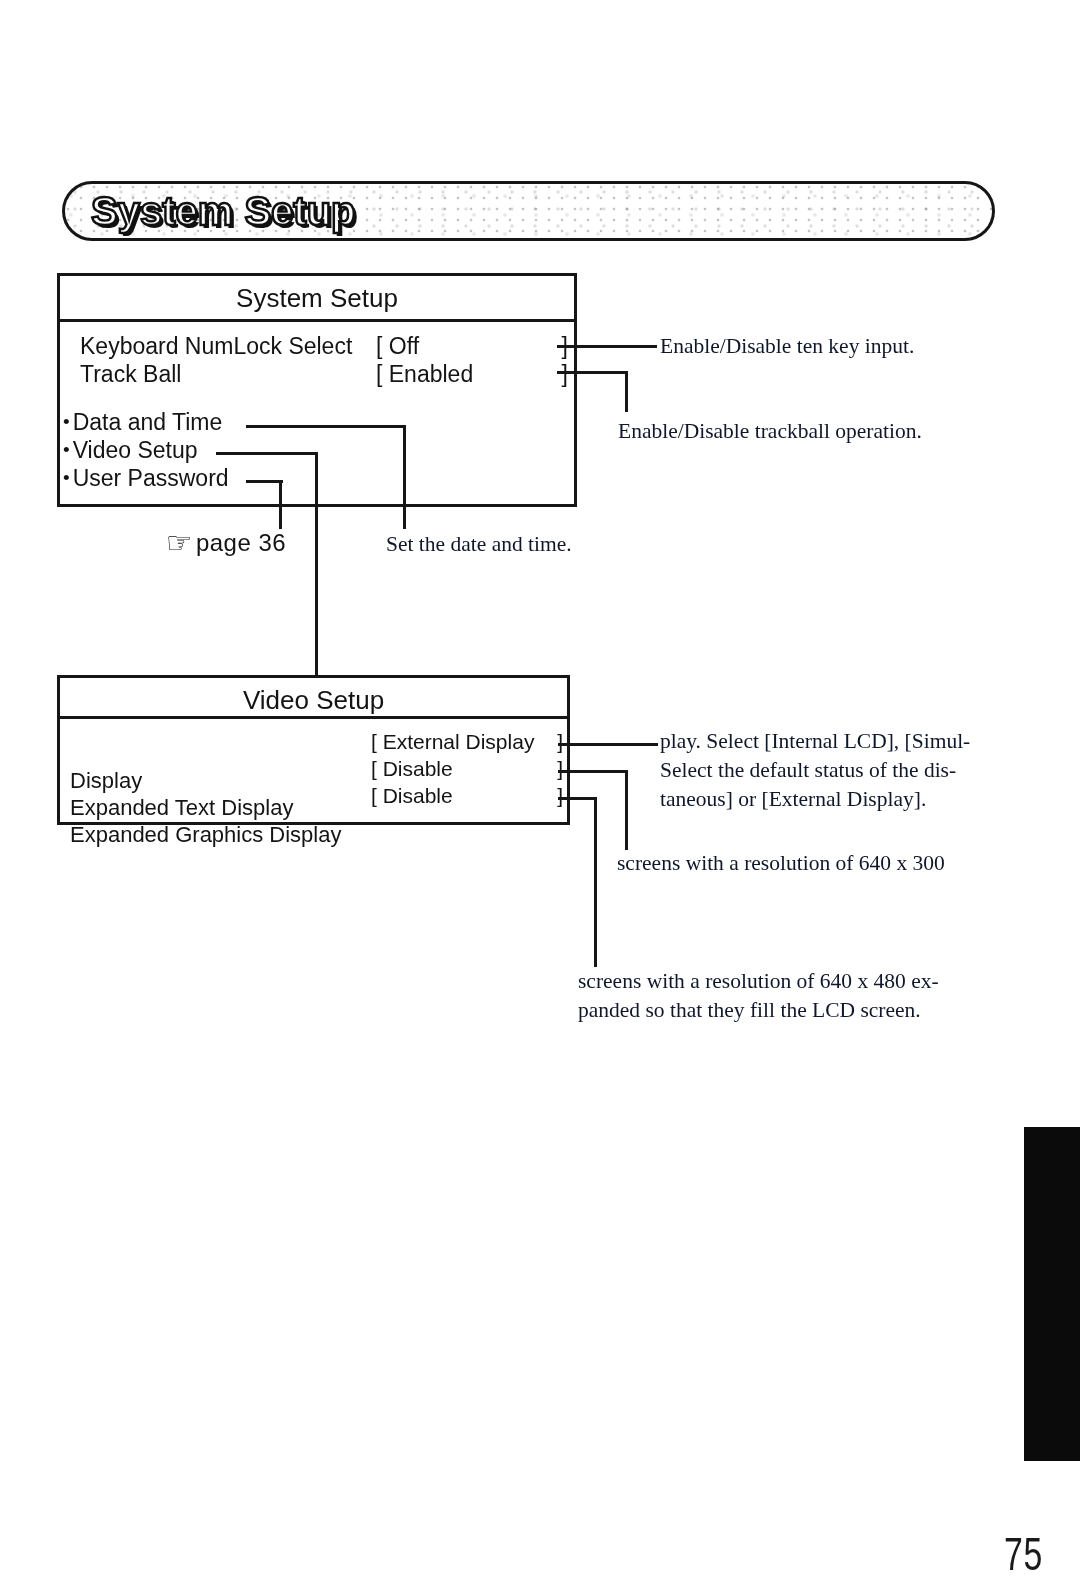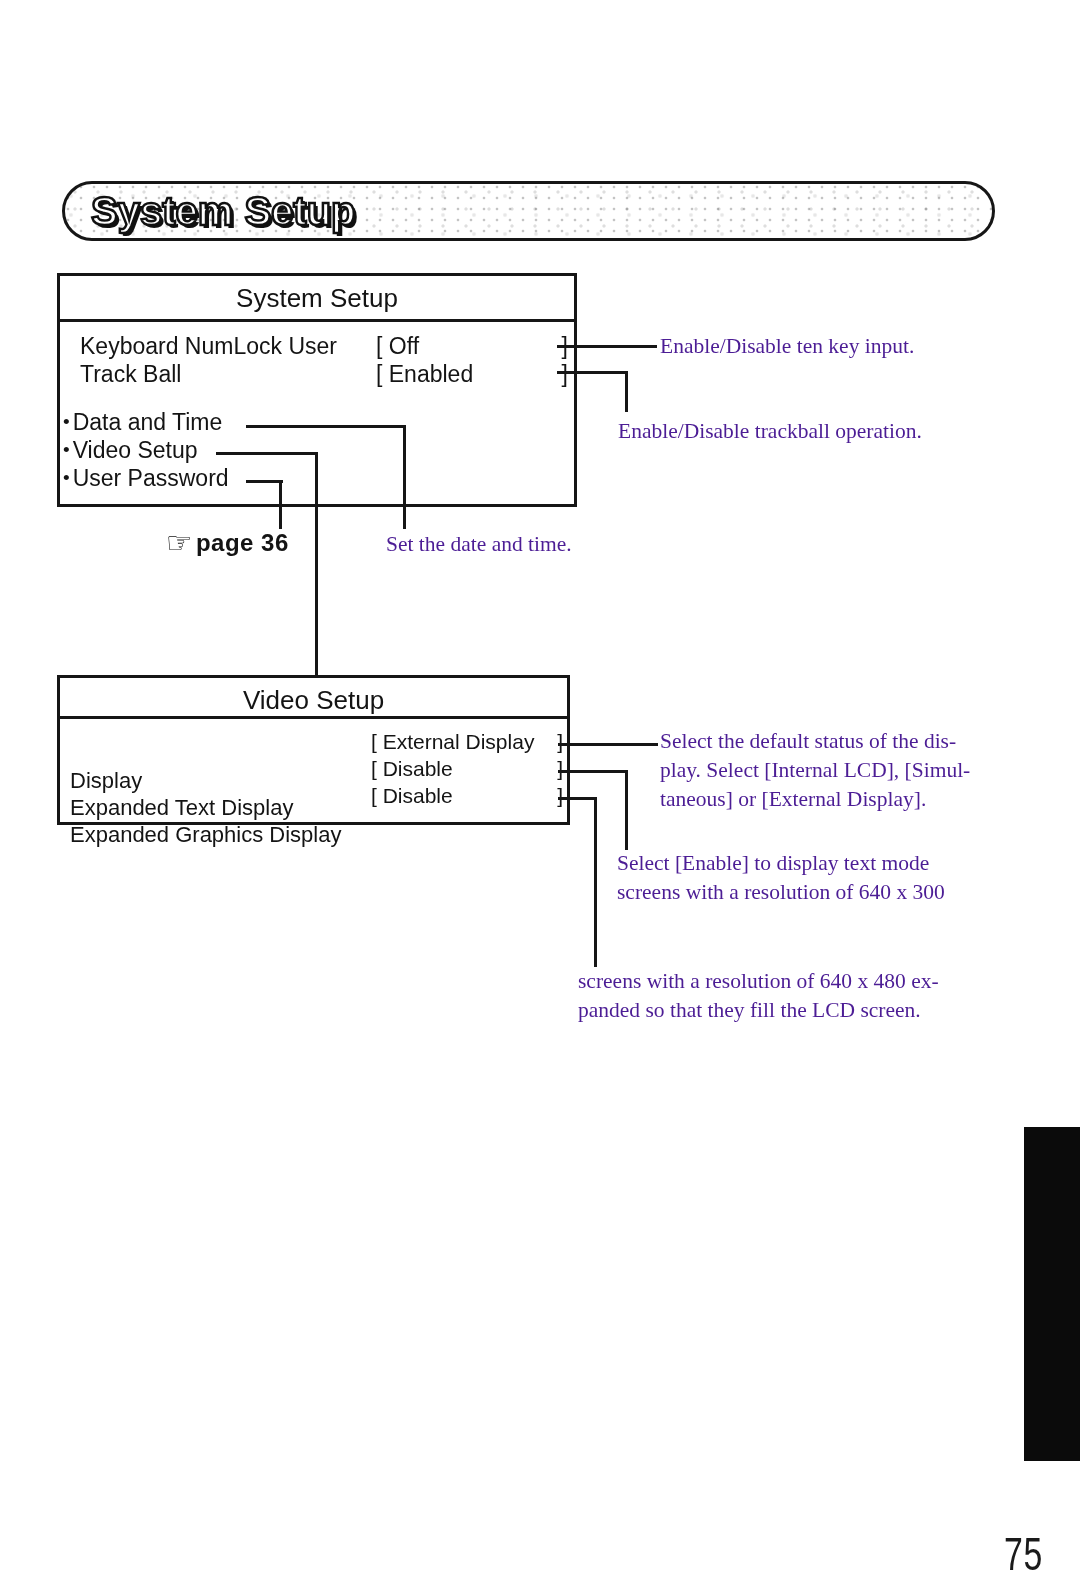--- a/index.html
+++ b/index.html
@@ -56,50 +56,50 @@
   .menu-item{position:absolute;font-size:23px;white-space:nowrap;display:flex;align-items:baseline;}
   .bullet{font-size:19px;margin-right:3px;position:relative;top:-2px;}
   
   .hline,.vline{position:absolute;background:#161616;}
   .hline{height:3px;}
   .vline{width:3px;}
   
   .note{
     position:absolute;
     font-family:"Liberation Serif","DejaVu Serif",serif;
-    font-size:21.5px;color:#4c1d95;white-space:nowrap;line-height:29px;
+    font-size:21.5px;color:#0f172a;white-space:nowrap;line-height:29px;
   }
   .pageref{
     position:absolute;display:flex;align-items:center;white-space:nowrap;
   }
   .pageref .hand{
     font-family:"DejaVu Sans",sans-serif;font-size:30px;line-height:30px;margin-right:3px;
   }
-  .pageref .ptext{font-size:24px;font-weight:bold;letter-spacing:.5px;}
+  .pageref .ptext{font-size:24px;font-weight:normal;letter-spacing:.5px;}
   
   .side-tab{position:absolute;left:1024px;top:1127px;width:56px;height:334px;background:#0b0b0b;}
   .page-num{
     position:absolute;left:1004px;top:1526px;
     font-size:47px;color:#1a1a1a;
     transform:scaleX(.72);transform-origin:left top;letter-spacing:1px;
   }
 </style>
 </head>
 <body>
 
 <div class="page">
 
   <div class="banner">
     <div class="banner-title">System Setup</div>
   </div>
 
   <div class="setup-box box-sys">
     <div class="box-title">System Setup</div>
 
-    <div class="srow-label" style="left:20px;top:57px">Keyboard NumLock User</div>
+    <div class="srow-label" style="left:20px;top:57px">Keyboard NumLock Select</div>
     <div class="srow-value" style="left:316px;top:57px;width:192px">
       <span>[ Off</span>
       <span>]</span>
     </div>
 
     <div class="srow-label" style="left:20px;top:85px">Track Ball</div>
     <div class="srow-value" style="left:316px;top:85px;width:192px">
       <span>[ Enabled</span>
       <span>]</span>
     </div>
@@ -156,29 +156,28 @@
 
     <div class="srow-label" style="left:10px;top:106px">Expanded Graphics Display</div>
     <div class="srow-value" style="left:311px;top:106px;width:192px">
       <span>[ Disable</span>
       <span>]</span>
     </div>
   </div>
 
   <div class="hline" style="left:558px;top:743px;width:100px"></div>
   <div class="note" style="left:660px;top:727px">
+    <div>play. Select [Internal LCD], [Simul-</div>
     <div>Select the default status of the dis-</div>
-    <div>play. Select [Internal LCD], [Simul-</div>
     <div>taneous] or [External Display].</div>
   </div>
 
   <div class="hline" style="left:558px;top:770px;width:70px"></div>
   <div class="vline" style="left:625px;top:770px;height:80px"></div>
   <div class="note" style="left:617px;top:849px">
-    <div>Select [Enable] to display text mode</div>
     <div>screens with a resolution of 640 x 300</div>
   </div>
 
   <div class="hline" style="left:558px;top:797px;width:39px"></div>
   <div class="vline" style="left:594px;top:797px;height:170px"></div>
   <div class="note" style="left:578px;top:967px">
     <div>screens with a resolution of 640 x 480 ex-</div>
     <div>panded so that they fill the LCD screen.</div>
   </div>
 

